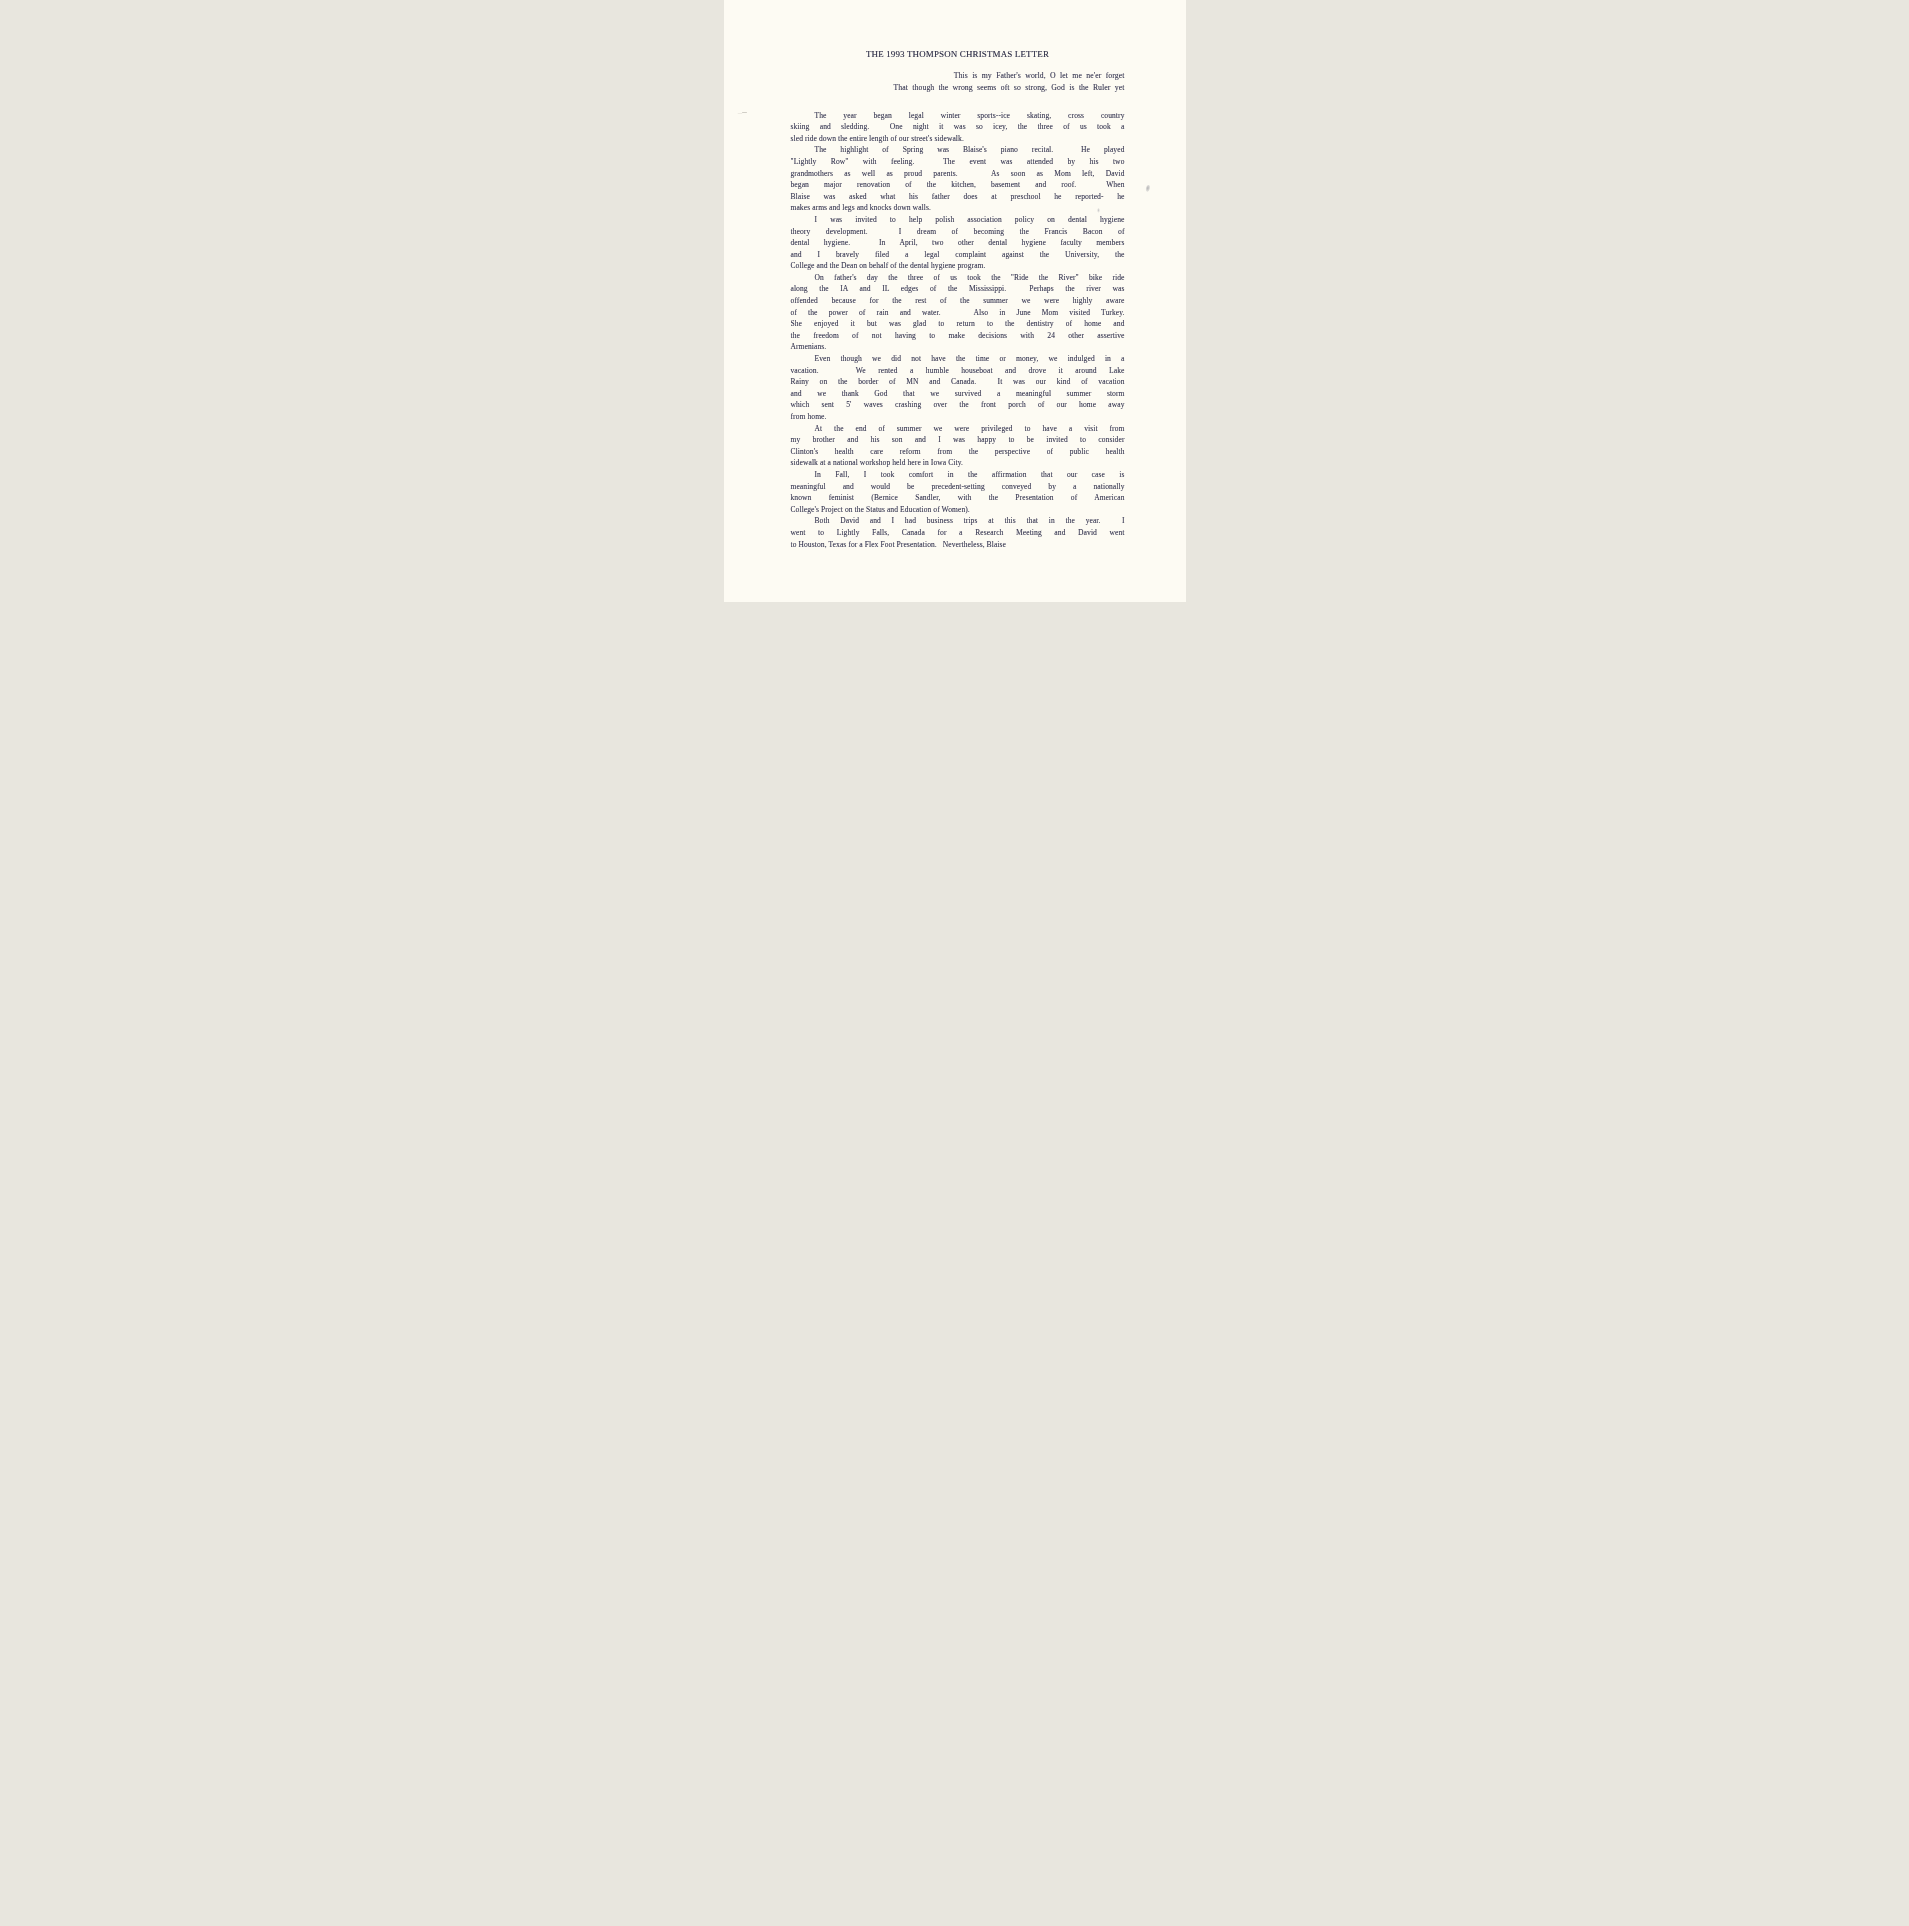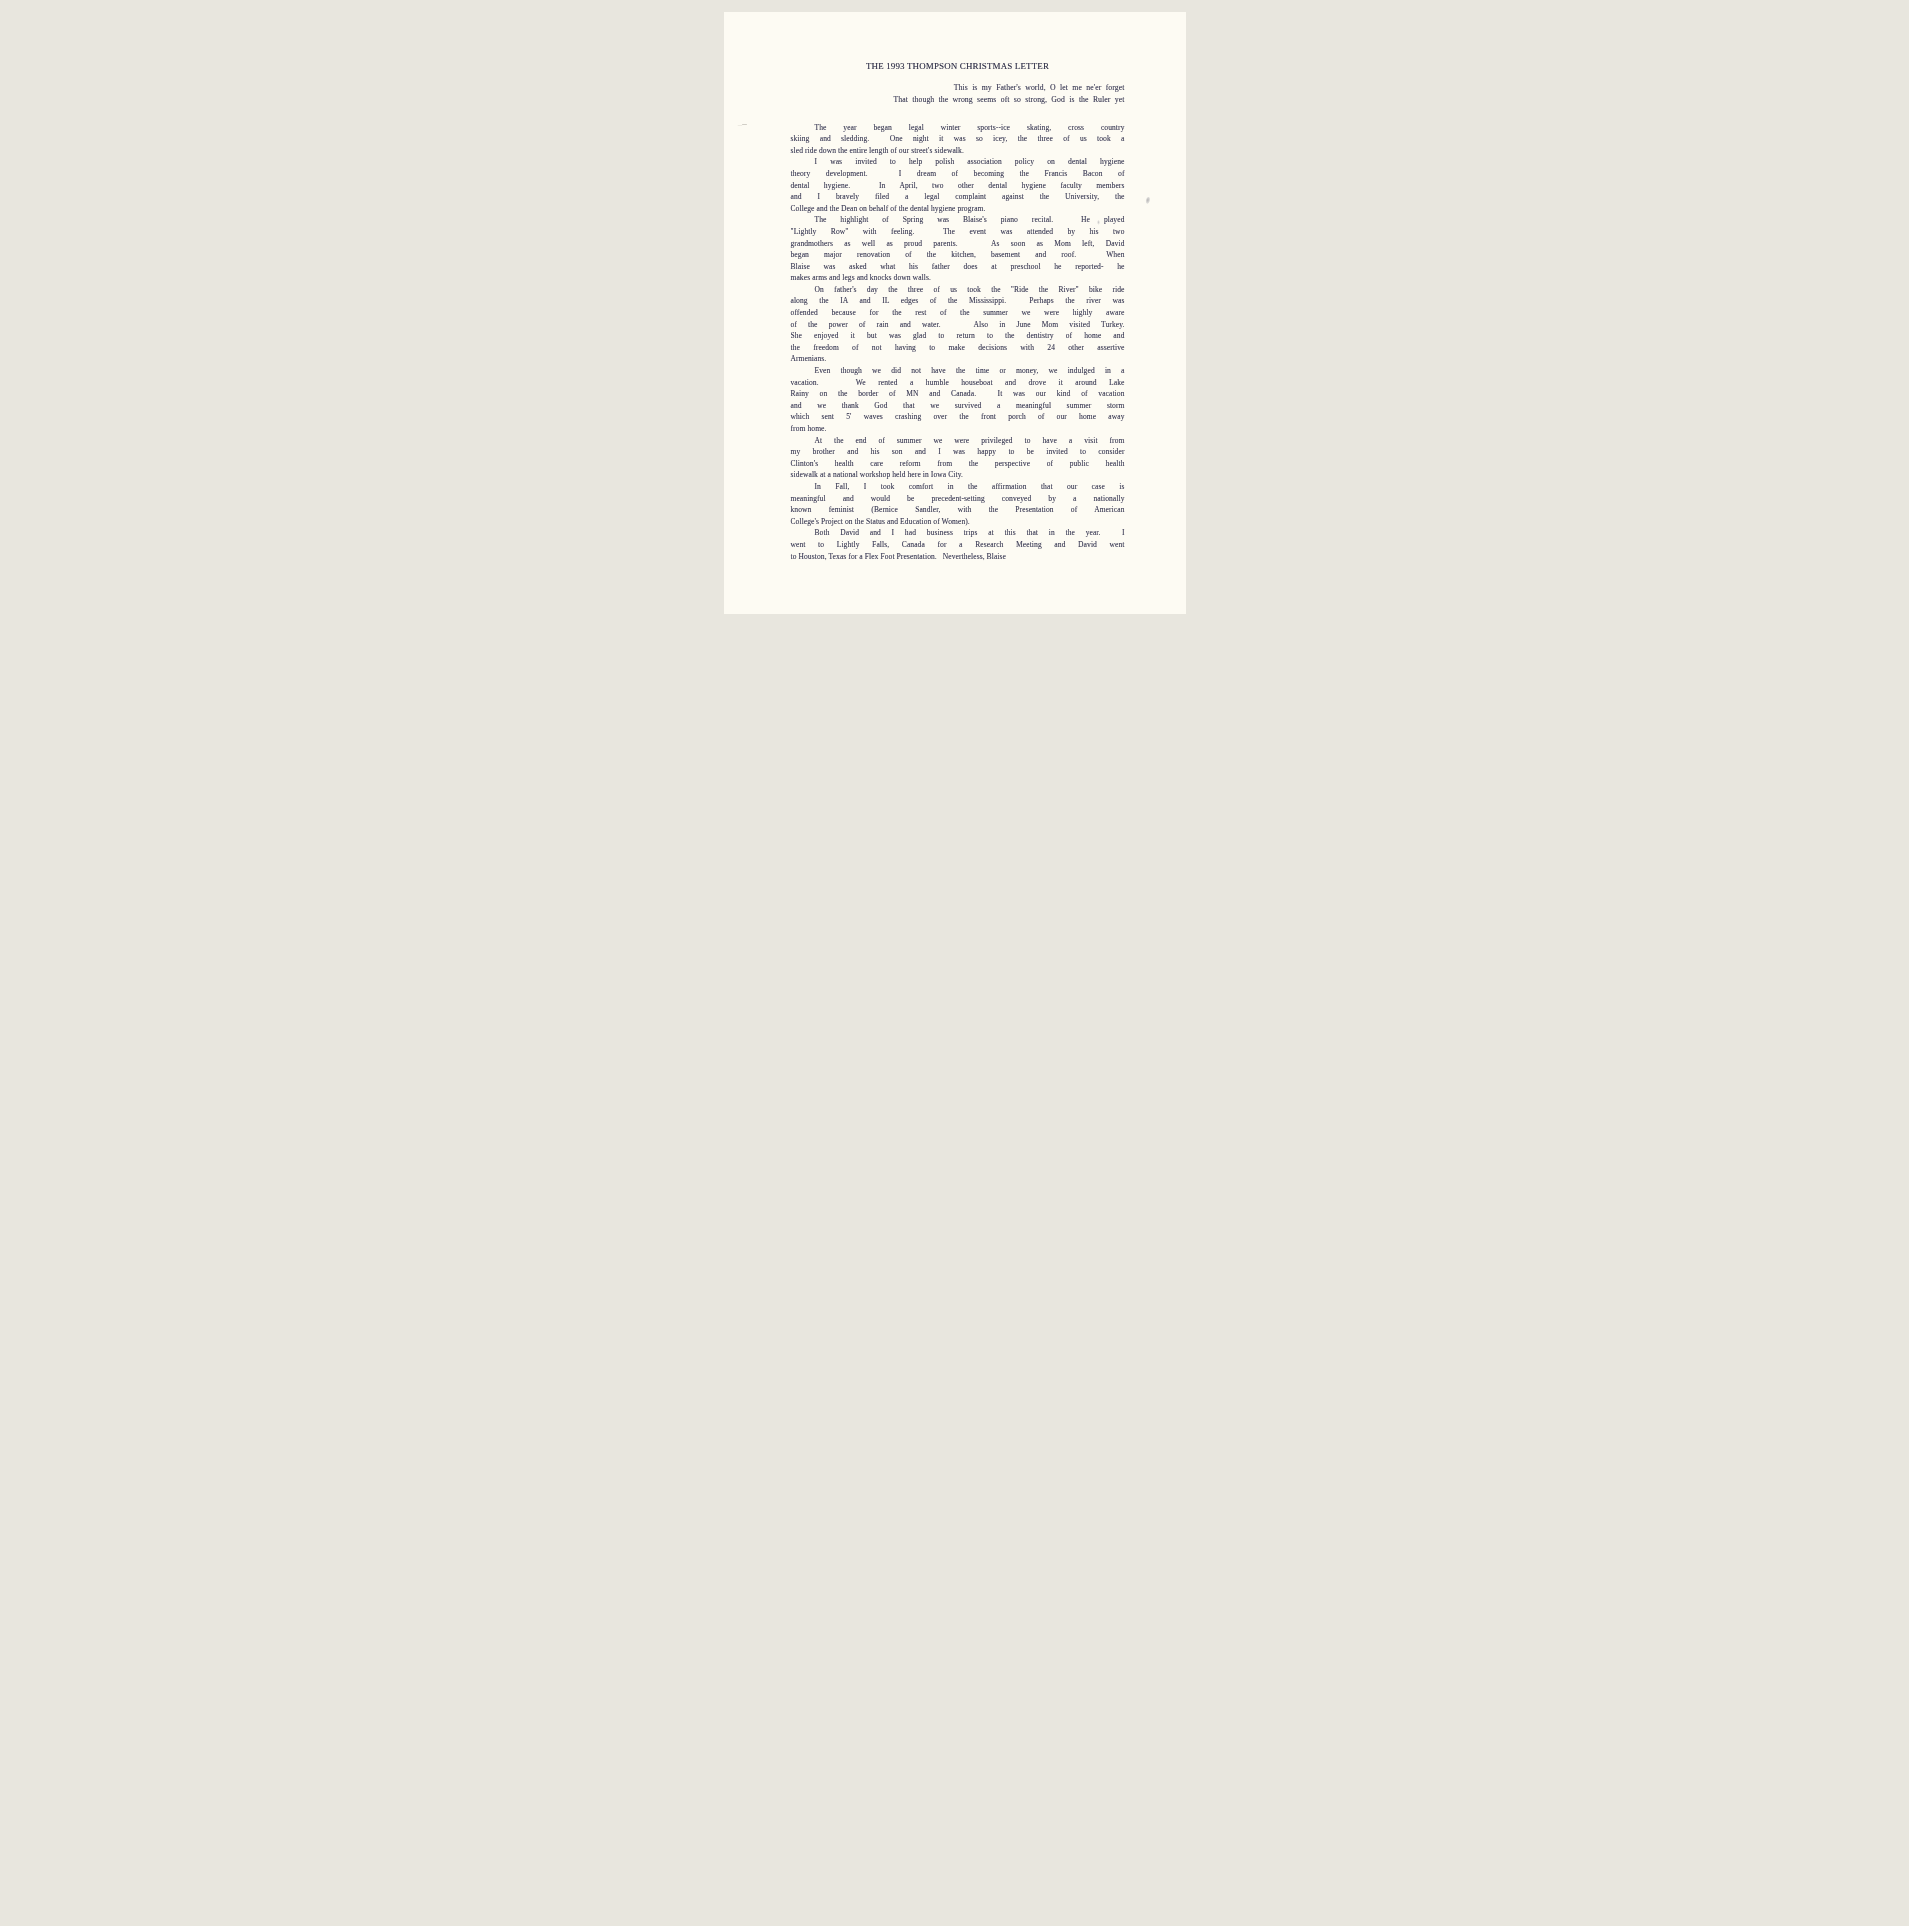--- a/index.html
+++ b/index.html
@@ -4,21 +4,21 @@
 <style>
   html, body {
     margin: 0;
     padding: 0;
     background: #e8e6de;
   }
   .page {
     position: relative;
     width: 462px;
     height: 602px;
-    margin: 12px auto;
+    margin: 0 auto;
     background-color: #fdfbf3;
     
     background-image:
       radial-gradient(rgba(205,193,150,0.10) 0.3px, transparent 0.5px),
       radial-gradient(rgba(190,180,140,0.07) 0.3px, transparent 0.5px);
     background-size: 8.9px 7.3px, 12px 10.4px;
     background-position: 0 0, 3.5px 4.6px;
     overflow: hidden;
     font-family: "Liberation Serif", "DejaVu Serif", serif;
     color: #3d3d57;
@@ -93,33 +93,33 @@
         <div class="ep-line">This is my Father's world, O let me ne'er forget</div>
         <div class="ep-line">That though the wrong seems oft so strong, God is the Ruler yet</div>
       </div>
     <div class="letter-body">
         <div class="para">
           <div class="line first just">The year began legal winter sports--ice skating, cross country</div>
           <div class="line just">skiing and sledding.  One night it was so icey, the three of us took a</div>
           <div class="line">sled ride down the entire length of our street's sidewalk.</div>
         </div>
         <div class="para">
-          <div class="line first just">I was invited to help polish association policy on dental hygiene</div>
-          <div class="line just">theory development.  I dream of becoming the Francis Bacon of</div>
-          <div class="line just">dental hygiene.  In April, two other dental hygiene faculty members</div>
-          <div class="line just">and I bravely filed a legal complaint against the University, the</div>
-          <div class="line">College and the Dean on behalf of the dental hygiene program.</div>
-        </div>
-        <div class="para">
           <div class="line first just">The highlight of Spring was Blaise's piano recital.  He played</div>
           <div class="line just">"Lightly Row" with feeling.  The event was attended by his two</div>
           <div class="line just">grandmothers as well as proud parents.   As soon as Mom left, David</div>
           <div class="line just">began major renovation of the kitchen, basement and roof.  When</div>
           <div class="line just">Blaise was asked what his father does at preschool he reported- he</div>
           <div class="line">makes arms and legs and knocks down walls.</div>
+        </div>
+        <div class="para">
+          <div class="line first just">I was invited to help polish association policy on dental hygiene</div>
+          <div class="line just">theory development.  I dream of becoming the Francis Bacon of</div>
+          <div class="line just">dental hygiene.  In April, two other dental hygiene faculty members</div>
+          <div class="line just">and I bravely filed a legal complaint against the University, the</div>
+          <div class="line">College and the Dean on behalf of the dental hygiene program.</div>
         </div>
         <div class="para">
           <div class="line first just">On father's day the three of us took the "Ride the River" bike ride</div>
           <div class="line just">along the IA and IL edges of the Mississippi.  Perhaps the river was</div>
           <div class="line just">offended because for the rest of the summer we were highly aware</div>
           <div class="line just">of the power of rain and water.   Also in June Mom visited Turkey.</div>
           <div class="line just">She enjoyed it but was glad to return to the dentistry of home and</div>
           <div class="line just">the freedom of not having to make decisions with 24 other assertive</div>
           <div class="line">Armenians.</div>
         </div>

